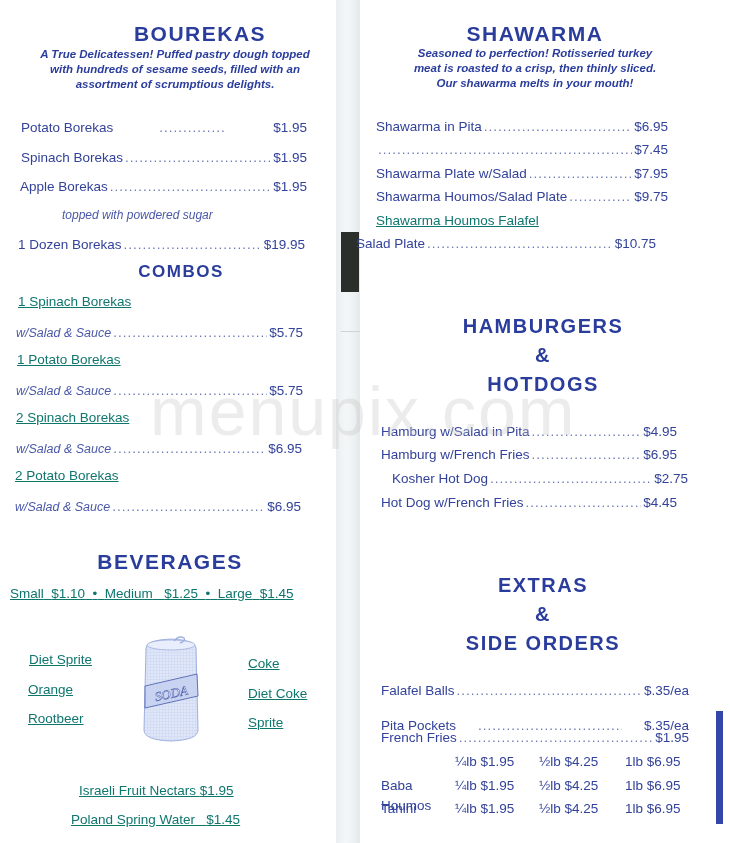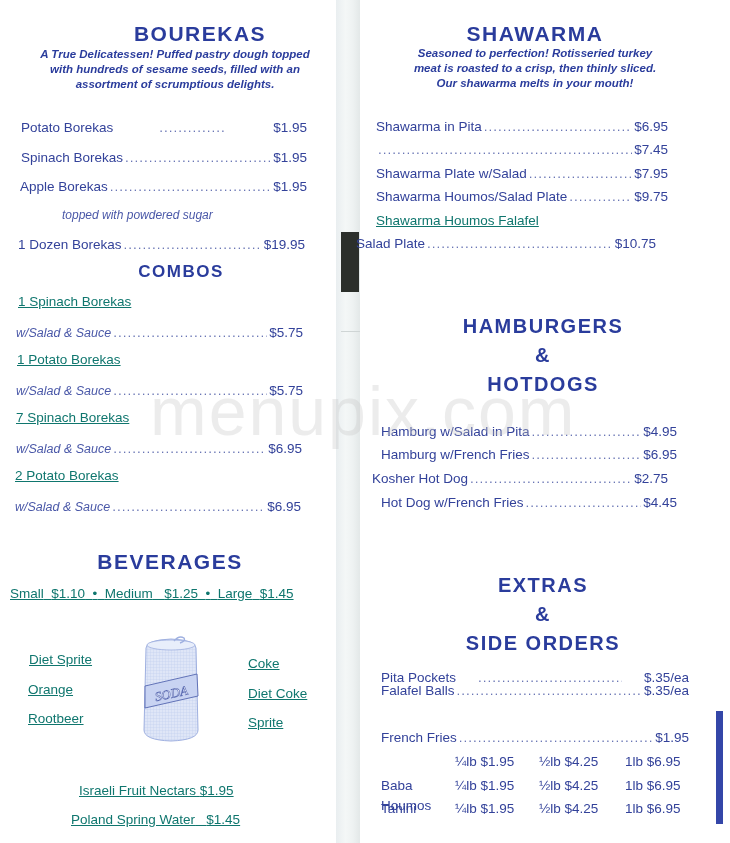--- a/index.html
+++ b/index.html
@@ -80,21 +80,21 @@
   <span class="name sub">w/Salad &amp; Sauce</span>
     <span class="dots"></span>
     <span class="price">$5.75</span>
 </div>
 <div class="plain" style="left:17px;top:352px;">1 Potato Borekas</div>
 <div class="row" style="left:16px;top:383px;width:287px;">
   <span class="name sub">w/Salad &amp; Sauce</span>
     <span class="dots"></span>
     <span class="price">$5.75</span>
 </div>
-<div class="plain" style="left:16px;top:410px;">7 Spinach Borekas</div>
+<div class="plain" style="left:16px;top:410px;">2 Spinach Borekas</div>
 <div class="row" style="left:16px;top:441px;width:286px;">
   <span class="name sub">w/Salad &amp; Sauce</span>
     <span class="dots"></span>
     <span class="price">$6.95</span>
 </div>
 <div class="plain" style="left:15px;top:468px;">2 Potato Borekas</div>
 <div class="row" style="left:15px;top:499px;width:286px;">
   <span class="name sub">w/Salad &amp; Sauce</span>
     <span class="dots"></span>
     <span class="price">$6.95</span>
@@ -175,41 +175,41 @@
 <div class="row" style="left:381px;top:424px;width:296px;">
   <span class="name">Hamburg w/Salad in Pita</span>
     <span class="dots"></span>
     <span class="price">$4.95</span>
 </div>
 <div class="row" style="left:381px;top:447px;width:296px;">
   <span class="name">Hamburg w/French Fries</span>
     <span class="dots"></span>
     <span class="price">$6.95</span>
 </div>
-<div class="row" style="left:372px;top:471px;width:296px;">
+<div class="row" style="left:392px;top:471px;width:296px;">
   <span class="name">Kosher Hot Dog</span>
     <span class="dots"></span>
     <span class="price">$2.75</span>
 </div>
 <div class="row" style="left:381px;top:495px;width:296px;">
   <span class="name">Hot Dog w/French Fries</span>
     <span class="dots"></span>
     <span class="price">$4.45</span>
 </div>
 
 <div class="title" style="left:360px;width:366px;top:574px;font-size:20px;">EXTRAS</div>
 <div class="title" style="left:360px;width:366px;top:603px;font-size:20px;">&amp;</div>
 <div class="title" style="left:360px;width:366px;top:632px;font-size:20px;">SIDE ORDERS</div>
 
 <div class="row" style="left:381px;top:683px;width:308px;">
   <span class="name">Falafel Balls</span>
     <span class="dots"></span>
     <span class="price">$.35/ea</span>
 </div>
-<div class="row" style="left:381px;top:670px;width:308px;gap:20px;">
+<div class="row" style="left:381px;top:718px;width:308px;gap:20px;">
   <span class="name">Pita Pockets</span>
     <span class="dots"></span>
     <span class="price">$.35/ea</span>
 </div>
 <div class="row" style="left:381px;top:730px;width:308px;">
   <span class="name">French Fries</span>
     <span class="dots"></span>
     <span class="price">$1.95</span>
 </div>
 

